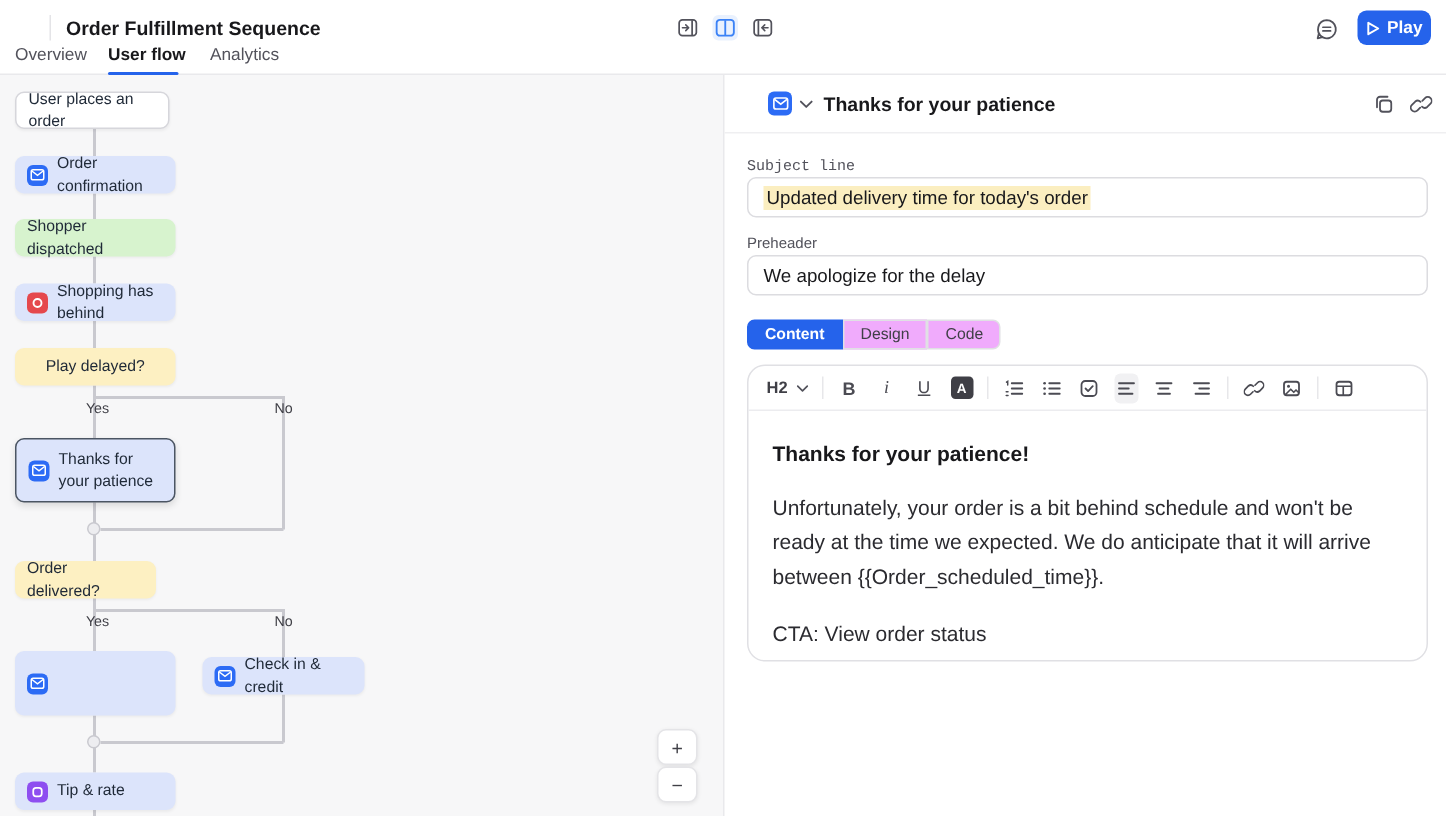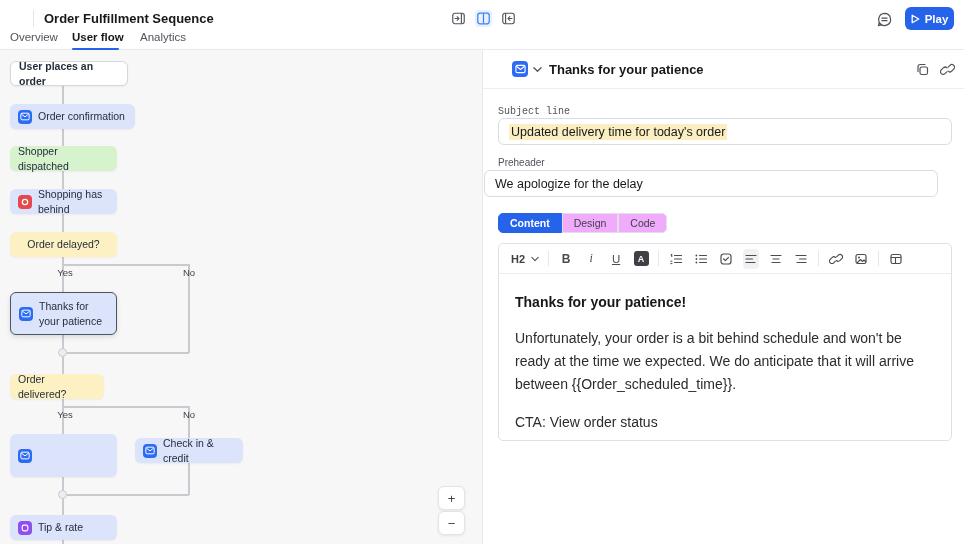--- a/index.html
+++ b/index.html
@@ -40,21 +40,21 @@
   .icon-btn { width:20px; height:20px; display:flex; align-items:center; justify-content:center; cursor:pointer; }
   .rp-divider { left:483px; top:88px; width:481px; height:1px; background:#efeff1; }
   .field-label { font-size:10px; color:#52525b; }
   .field { width:454px; height:27px; background:#fff; border:1px solid #dcdce0; border-radius:6px; display:flex; align-items:center; padding:0 10px; font-size:12.5px; color:#18181b; }
   .hl-yellow { background:#fbeec0; padding:1px 2px; }
   .seg { display:flex; height:20px; }
   .seg-btn { border:1px solid #e0e0e4; background:#f0abfc; color:#3f3f46; font-size:10.5px; display:flex; align-items:center; justify-content:center; padding:0 11px; cursor:pointer; }
   .seg-btn:first-child { border-radius:5px 0 0 5px; }
   .seg-btn:last-child { border-radius:0 5px 5px 0; }
   .seg-btn.active { background:#2563eb; border-color:#2563eb; color:#fff; font-weight:600; }
-  .editor { left:498px; top:243px; width:454px; height:198px; border:1px solid #e0e0e4; border-radius:5px; background:#fff; }
+  .editor { left:498px; top:243px; width:454px; height:198px; border:1px solid #e0e0e4; border-radius:12px; background:#fff; }
   .ed-toolbar { display:flex; align-items:center; height:30px; border-bottom:1px solid #ececef; padding:0 12px; gap:9px; }
   .tsep { width:1px; height:15px; background:#e7e7ea; }
   .tbtn { display:flex; align-items:center; justify-content:center; min-width:16px; height:20px; border-radius:4px; color:#4b4b53; cursor:pointer; }
   .tbtn.active { background:#f1f1f3; }
   .h2-lbl { font-size:11px; font-weight:700; color:#3f3f46; }
   .b-lbl { font-size:12px; font-weight:800; }
   .i-lbl { font-size:12px; font-style:italic; font-family:"Liberation Serif", serif; }
   .u-lbl { font-size:11.5px; text-decoration:underline; }
   .a-box { width:15px; height:15px; background:#3f3f46; color:#fff; border-radius:3px; font-size:9px; font-weight:700; display:flex; align-items:center; justify-content:center; }
   .ed-body { padding:20px 16px 0 16px; }
@@ -133,45 +133,45 @@
 <div class="abs edge" style="left:62px; top:477px; width:1.5px; height:38px;"></div>
 <div class="abs edge" style="left:62px; top:540px; width:1.5px; height:4px;"></div>
 <div class="abs merge-dot" style="left:58px; top:348px;"></div>
 <div class="abs merge-dot" style="left:58px; top:490px;"></div>
 
 <div class="abs branch-label" style="left:50px; top:267px;">Yes</div>
 <div class="abs branch-label" style="left:174px; top:267px;">No</div>
 <div class="abs branch-label" style="left:50px; top:409px;">Yes</div>
 <div class="abs branch-label" style="left:174px; top:409px;">No</div>
 
-<div class="abs node n-white" style="left:10px; top:61px; width:118px; height:25px;font-weight:bold;">
+<div class="abs node n-white" style="left:10px; top:61px; width:103px; height:25px;">
   <span>User places an order</span>
 </div>
-<div class="abs node n-blue" style="left:10px; top:104px; width:125px; height:25px;">
+<div class="abs node n-blue" style="left:10px; top:104px; width:107px; height:25px;">
   <span class="nicon ic-blue">
       <svg width="10" height="9" viewBox="0 0 12 10">
         <rect x="1" y="1" width="10" height="8" rx="1.5" stroke="#fff" stroke-width="1.2" fill="none"></rect>
         <path d="M1.5 2 L6 5.5 L10.5 2" stroke="#fff" stroke-width="1.2" fill="none"></path>
       </svg>
     </span>
   <span>Order confirmation</span>
 </div>
 <div class="abs node n-green" style="left:10px; top:146px; width:107px; height:25px;">
   <span>Shopper dispatched</span>
 </div>
 <div class="abs node n-blue" style="left:10px; top:189px; width:107px; height:25px;">
   <span class="nicon ic-red">
       <svg width="10" height="10" viewBox="0 0 12 12">
         <circle cx="6" cy="6" r="3.2" stroke="#fff" stroke-width="1.5" fill="none"></circle>
       </svg>
     </span>
   <span>Shopping has behind</span>
 </div>
 <div class="abs node n-yellow" style="left:10px; top:232px; width:107px; height:25px;">
-  <span>Order delayed?</span>
+  <span>Play delayed?</span>
 </div>
 <div class="abs node n-blue n-selected" style="left:10px; top:292px; width:107px; height:43px;">
   <span class="nicon ic-blue">
       <svg width="10" height="9" viewBox="0 0 12 10">
         <rect x="1" y="1" width="10" height="8" rx="1.5" stroke="#fff" stroke-width="1.2" fill="none"></rect>
         <path d="M1.5 2 L6 5.5 L10.5 2" stroke="#fff" stroke-width="1.2" fill="none"></path>
       </svg>
     </span>
   <span>Thanks for your patience</span>
 </div>
@@ -232,21 +232,21 @@
     </svg>
 </div>
 <div class="abs rp-divider rp"></div>
 
 <div class="abs field-label rp" style="left:498px; top:106px;font-family:Liberation Mono, monospace;">Subject line</div>
 <div class="abs field rp" style="left:498px; top:118px;">
   <span class="hl-yellow">Updated delivery time for today's order</span>
 </div>
 
 <div class="abs field-label rp" style="left:498px; top:157px;">Preheader</div>
-<div class="abs field rp" style="left:484px; top:170px;">
+<div class="abs field rp" style="left:498px; top:170px;">
   <span>We apologize for the delay</span>
 </div>
 
 <div class="abs seg rp" style="left:498px; top:213px;">
   <div class="seg-btn active">Content</div>
   <div class="seg-btn">Design</div>
   <div class="seg-btn">Code</div>
 </div>
 
 <div class="abs editor rp">

